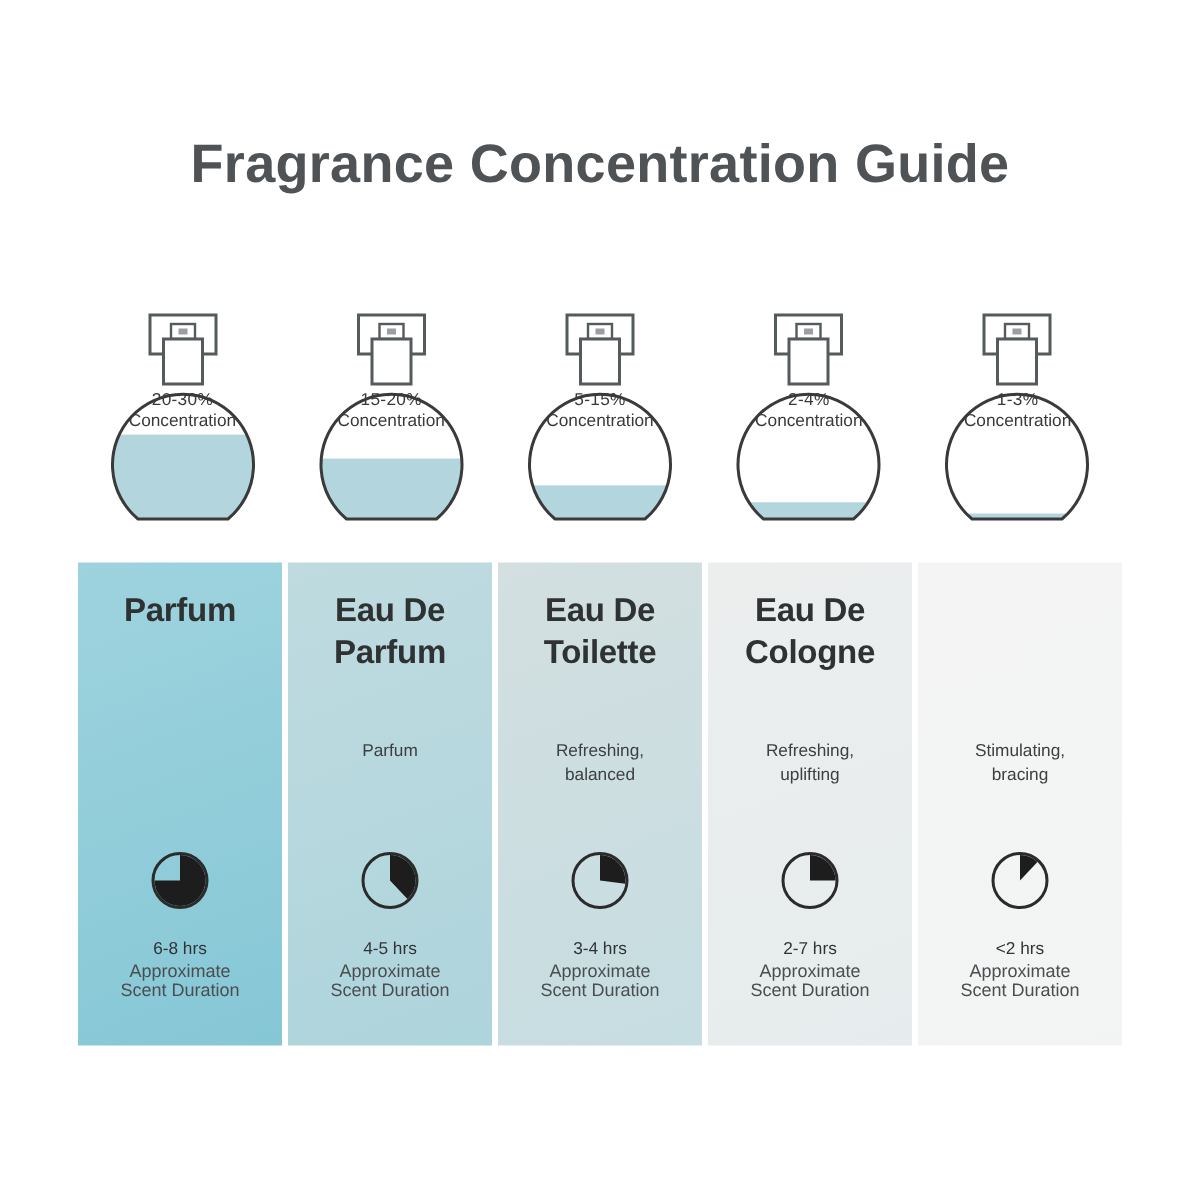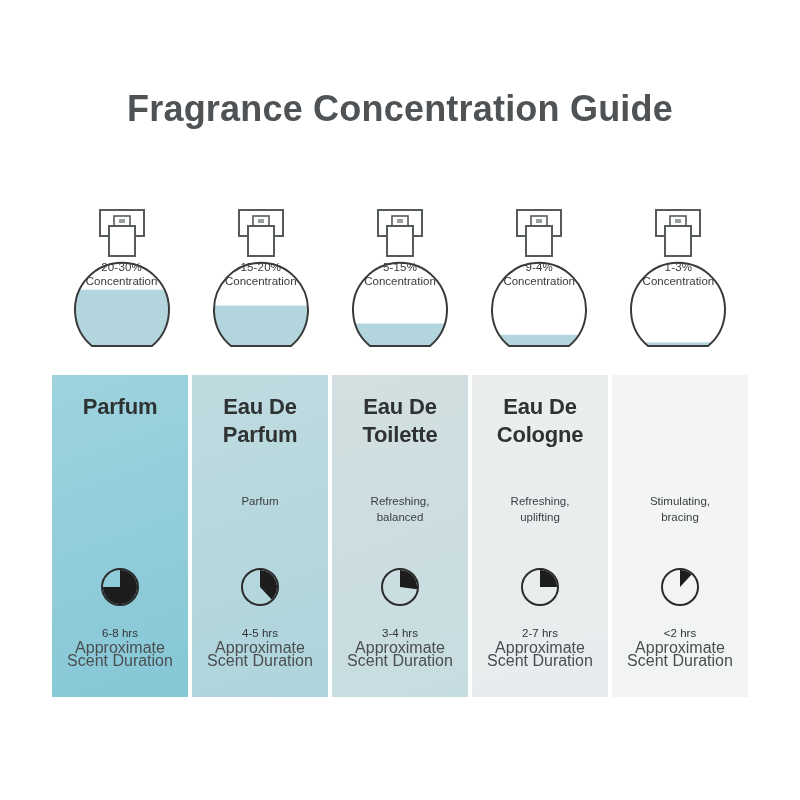--- a/index.html
+++ b/index.html
@@ -140,21 +140,21 @@
     text-align: center;
   }
   .dur-hours {
     display: block;
     font-size: 11.5px;
     line-height: 16px;
     color: #303436;
   }
   .dur-note {
     display: block;
-    font-size: 16px;
+    font-size: 12px;
     line-height: 13px;
     color: #4a4e50;
   }
 </style>
 </head>
 <body>
 
 <div class="page">
 
   <div class="title">Fragrance Concentration Guide</div>
@@ -236,21 +236,21 @@
             </defs>
             <rect x="33" y="10" width="44" height="26" fill="#ffffff" stroke="#555a5c" stroke-width="2"></rect>
             <rect x="47" y="16" width="16" height="10" fill="#ffffff" stroke="#555a5c" stroke-width="1.6"></rect>
             <rect x="52" y="19" width="6" height="4" fill="#9aa0a2"></rect>
             <rect x="42" y="26" width="26" height="30" fill="#ffffff" stroke="#555a5c" stroke-width="2"></rect>
             <path d="M 25 146 A 47 47 0 1 1 85 146 Z" fill="#ffffff"></path>
             <rect x="0" y="134.84" width="110" height="17.159999999999997" fill="#b3d6de" clip-path="url(#bclip3)"></rect>
             <path d="M 25 146 A 47 47 0 1 1 85 146 Z" fill="none" stroke="#3a3a3a" stroke-width="2"></path>
           </svg>
           <div class="bottle-text">
-            <span class="pct">9-4%</span>
+            <span class="pct">2-4%</span>
             <span class="lbl">Concentration</span>
           </div>
         </div>
       </div>
       <div class="bottle-cell">
         <div class="bottle">
           <svg viewBox="0 0 110 158">
             <defs>
               <clipPath id="bclip4">
                 <path d="M 25 146 A 47 47 0 1 1 85 146 Z"></path>

